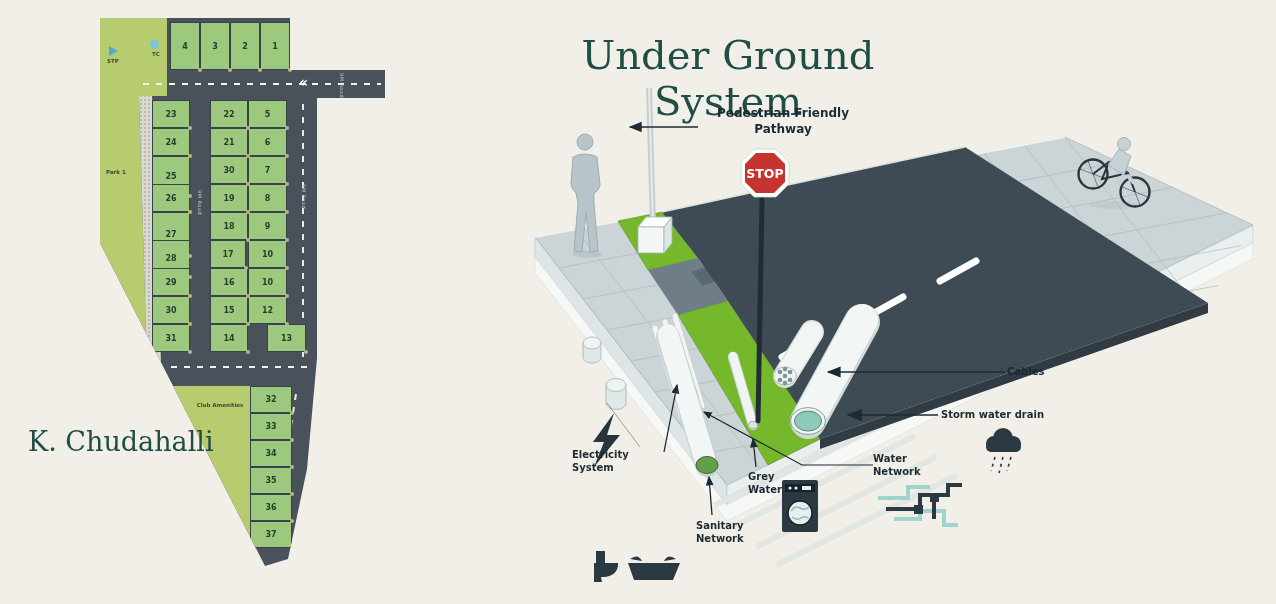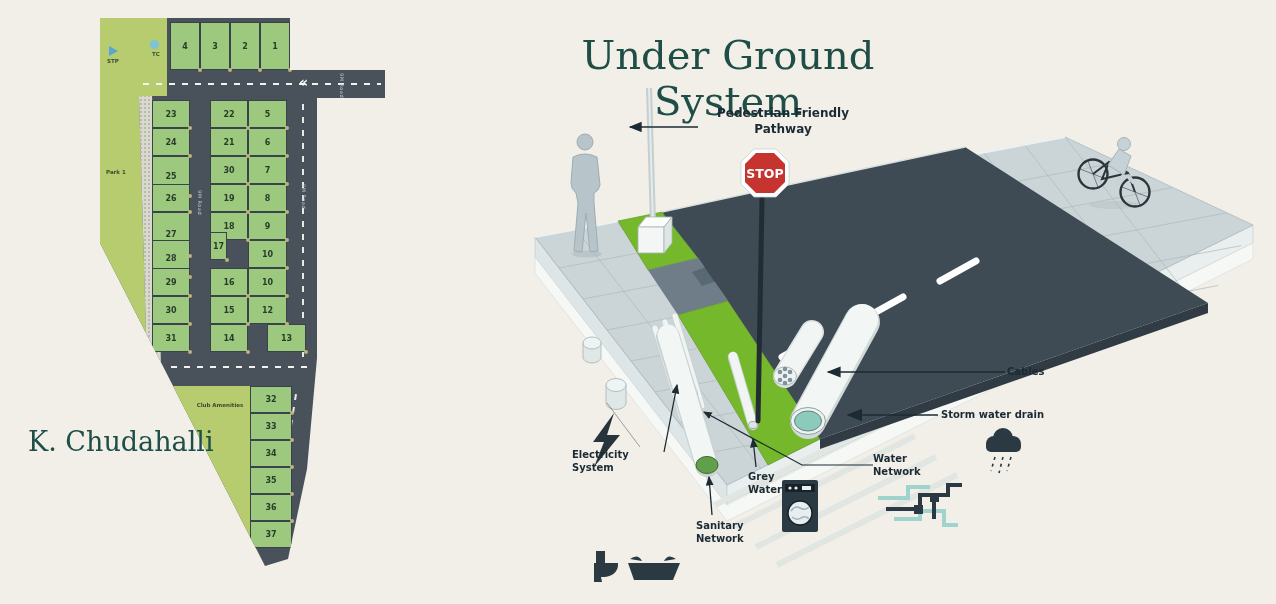--- a/index.html
+++ b/index.html
@@ -80,21 +80,21 @@
         <div class="plot" style="left: 57px; top: 198px; width: 38px; height: 44px;">27</div>
         <div class="plot" style="left: 57px; top: 226px; width: 38px; height: 37px;">28</div>
         <div class="plot" style="left: 57px; top: 254px; width: 38px; height: 28px;">29</div>
         <div class="plot" style="left: 57px; top: 282px; width: 38px; height: 28px;">30</div>
         <div class="plot" style="left: 57px; top: 310px; width: 38px; height: 28px;">31</div>
         <div class="plot" style="left: 115px; top: 86px; width: 38px; height: 28px;">22</div>
         <div class="plot" style="left: 115px; top: 114px; width: 38px; height: 28px;">21</div>
         <div class="plot" style="left: 115px; top: 142px; width: 38px; height: 28px;">30</div>
         <div class="plot" style="left: 115px; top: 170px; width: 38px; height: 28px;">19</div>
         <div class="plot" style="left: 115px; top: 198px; width: 38px; height: 28px;">18</div>
-        <div class="plot" style="left: 115px; top: 218px; width: 17px; height: 28px;">17</div>
+        <div class="plot" style="left: 115px; top: 226px; width: 36px; height: 28px;">17</div>
         <div class="plot" style="left: 115px; top: 254px; width: 38px; height: 28px;">16</div>
         <div class="plot" style="left: 115px; top: 282px; width: 38px; height: 28px;">15</div>
         <div class="plot" style="left: 115px; top: 310px; width: 38px; height: 28px;">14</div>
         <div class="plot" style="left: 153px; top: 86px; width: 39px; height: 28px;">5</div>
         <div class="plot" style="left: 153px; top: 114px; width: 39px; height: 28px;">6</div>
         <div class="plot" style="left: 153px; top: 142px; width: 39px; height: 28px;">7</div>
         <div class="plot" style="left: 153px; top: 170px; width: 39px; height: 28px;">8</div>
         <div class="plot" style="left: 153px; top: 198px; width: 39px; height: 28px;">9</div>
         <div class="plot" style="left: 153px; top: 226px; width: 39px; height: 28px;">10</div>
         <div class="plot" style="left: 153px; top: 254px; width: 39px; height: 28px;">10</div>

